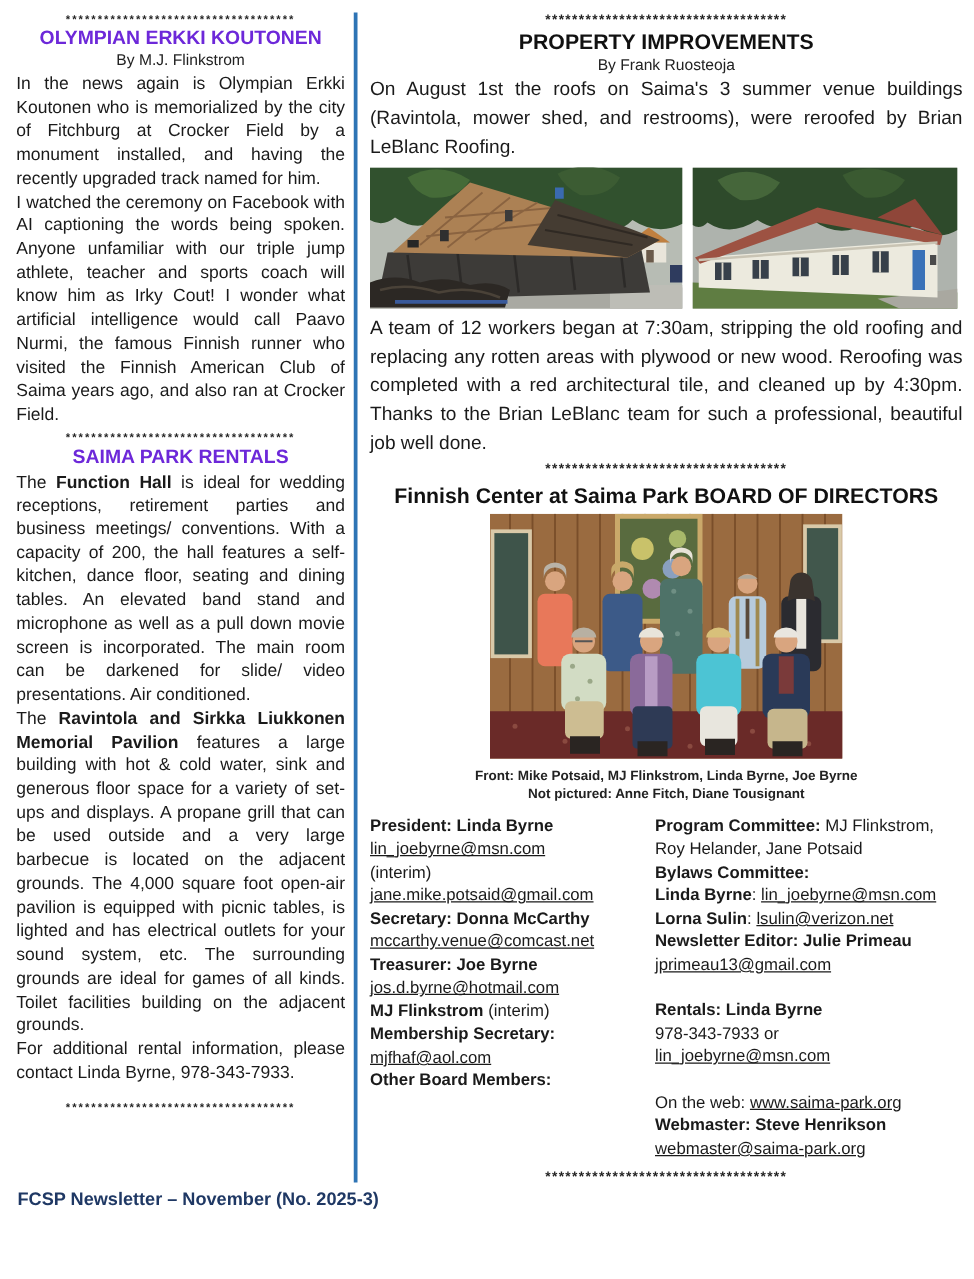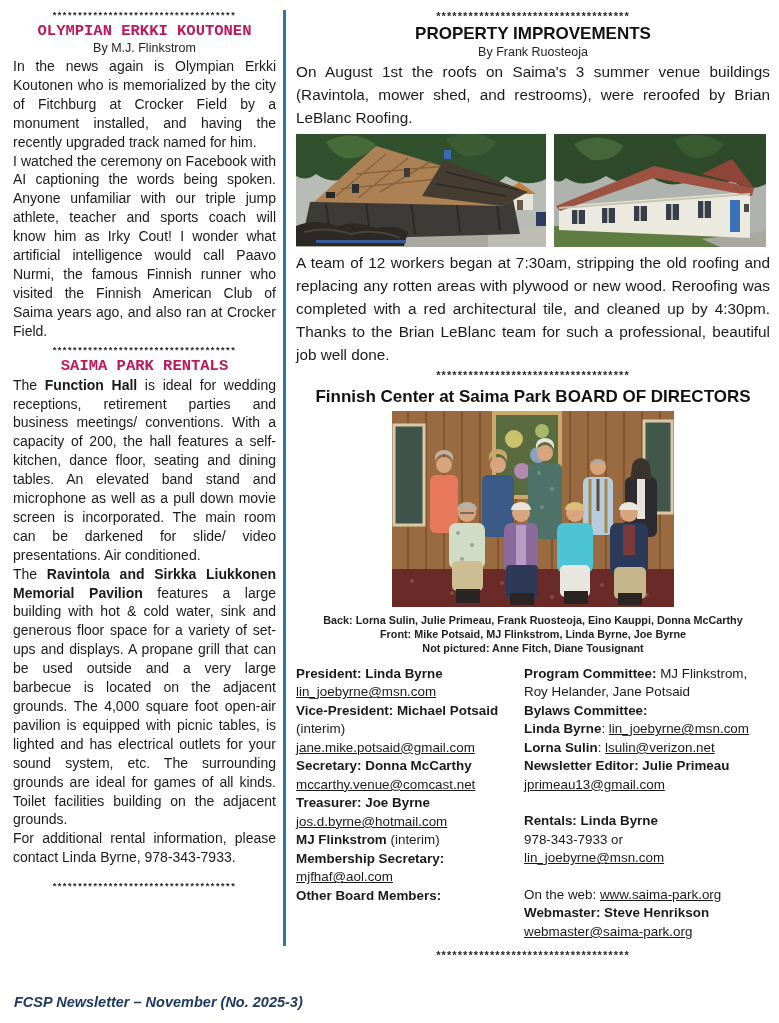--- a/index.html
+++ b/index.html
@@ -11,21 +11,21 @@
   .sep {
     text-align:center; font-size:9px; font-weight:bold; letter-spacing:1.6px;
     color:#1f1f1f; white-space:nowrap; overflow:hidden; margin:2px 0;
   }
   .col-right .sep { font-size:11px; letter-spacing:1.1px; }
 
   .col-left  { position:absolute; left:13px;  top:8px;  width:263px; }
   .divider   { position:absolute; left:283px; top:10px; width:3px; height:936px; background:#2E74B5; }
   .col-right { position:absolute; left:296px; top:8px;  width:474px; }
 
-  .h-article { font-size:15.5px; font-weight:bold; text-align:center; margin:2px 0 1px; color:#be185d;font-family:Liberation Mono, monospace; }
+  .h-article { font-size:15.5px; font-weight:bold; text-align:center; margin:2px 0 1px; color:#6d28d9; }
   .byline    { font-size:12.5px; text-align:center; margin:0 0 2px; color:#222; }
 
   .col-left p.body  { font-size:14px;   line-height:18.9px; text-align:justify; margin:0; }
   .col-right p.body { font-size:15.3px; line-height:22.8px; text-align:justify; margin:0; }
 
   .h-right { font-size:17px; font-weight:bold; text-align:center; margin:1px 0 1px; color:#111; }
 
   .photos { display:flex; gap:8px; margin:5px 0 5px; }
   figure  { margin:0; line-height:0; }
   figure svg { display:block; }
@@ -36,21 +36,21 @@
 
   .directory { display:flex; margin-top:9px; font-size:13.4px; line-height:18.5px; }
   .dir-left  { width:228px; }
   .dir-right { width:246px; }
   .directory .line { margin:0; }
   .spacer { height:18px; }
   a.link { color:inherit; text-decoration:underline; cursor:pointer; }
 
   .footer-line {
     position:absolute; left:14px; top:952px; font-size:14.5px;
-    font-weight:bold; font-style:italic; color:#1F3864;margin-top:42px;
+    font-weight:bold; color:#1F3864;
   }
   .page-number {
     position:absolute; left:86px; top:1024px; font-size:16px;
     font-weight:normal; color:#1F4E79;
   }
 </style>
 </head>
 <body>
 
 <div class="page">
@@ -231,30 +231,28 @@
         </g>
 
         <rect x="64" y="178" width="24" height="14" fill="#2a2522"></rect>
         <rect x="118" y="182" width="24" height="12" fill="#2a2522"></rect>
         <rect x="172" y="180" width="24" height="13" fill="#2a2522"></rect>
         <rect x="226" y="182" width="24" height="12" fill="#2a2522"></rect>
       </svg>
     </div>
 
     <div class="caption">
-      <div>Back:  Lorna Sulin, Julie Primeau, Frank Ruosteoja, Eino Kauppi, Donna McCarthy</div>
       <div>Front:  Mike Potsaid, MJ Flinkstrom, Linda Byrne, Joe Byrne</div>
       <div>Not pictured:  Anne Fitch, Diane Tousignant</div>
     </div>
 
     <div class="directory">
       <div class="dir-left">
         <div class="line"><b>President:  Linda Byrne</b></div>
         <div class="line"><a class="link">lin_joebyrne@msn.com</a></div>
-        <div class="line"><b>Vice-President:  Michael Potsaid</b></div>
         <div class="line"><span>(interim)</span></div>
         <div class="line"><a class="link">jane.mike.potsaid@gmail.com</a></div>
         <div class="line"><b>Secretary: Donna McCarthy</b></div>
         <div class="line"><a class="link">mccarthy.venue@comcast.net</a></div>
         <div class="line"><b>Treasurer: Joe Byrne</b></div>
         <div class="line"><a class="link">jos.d.byrne@hotmail.com</a></div>
         <div class="line"><b>MJ Flinkstrom</b><span> (interim)</span></div>
         <div class="line"><b>Membership Secretary:</b></div>
         <div class="line"><a class="link">mjfhaf@aol.com</a></div>
         <div class="line"><b>Other Board Members:</b></div>

